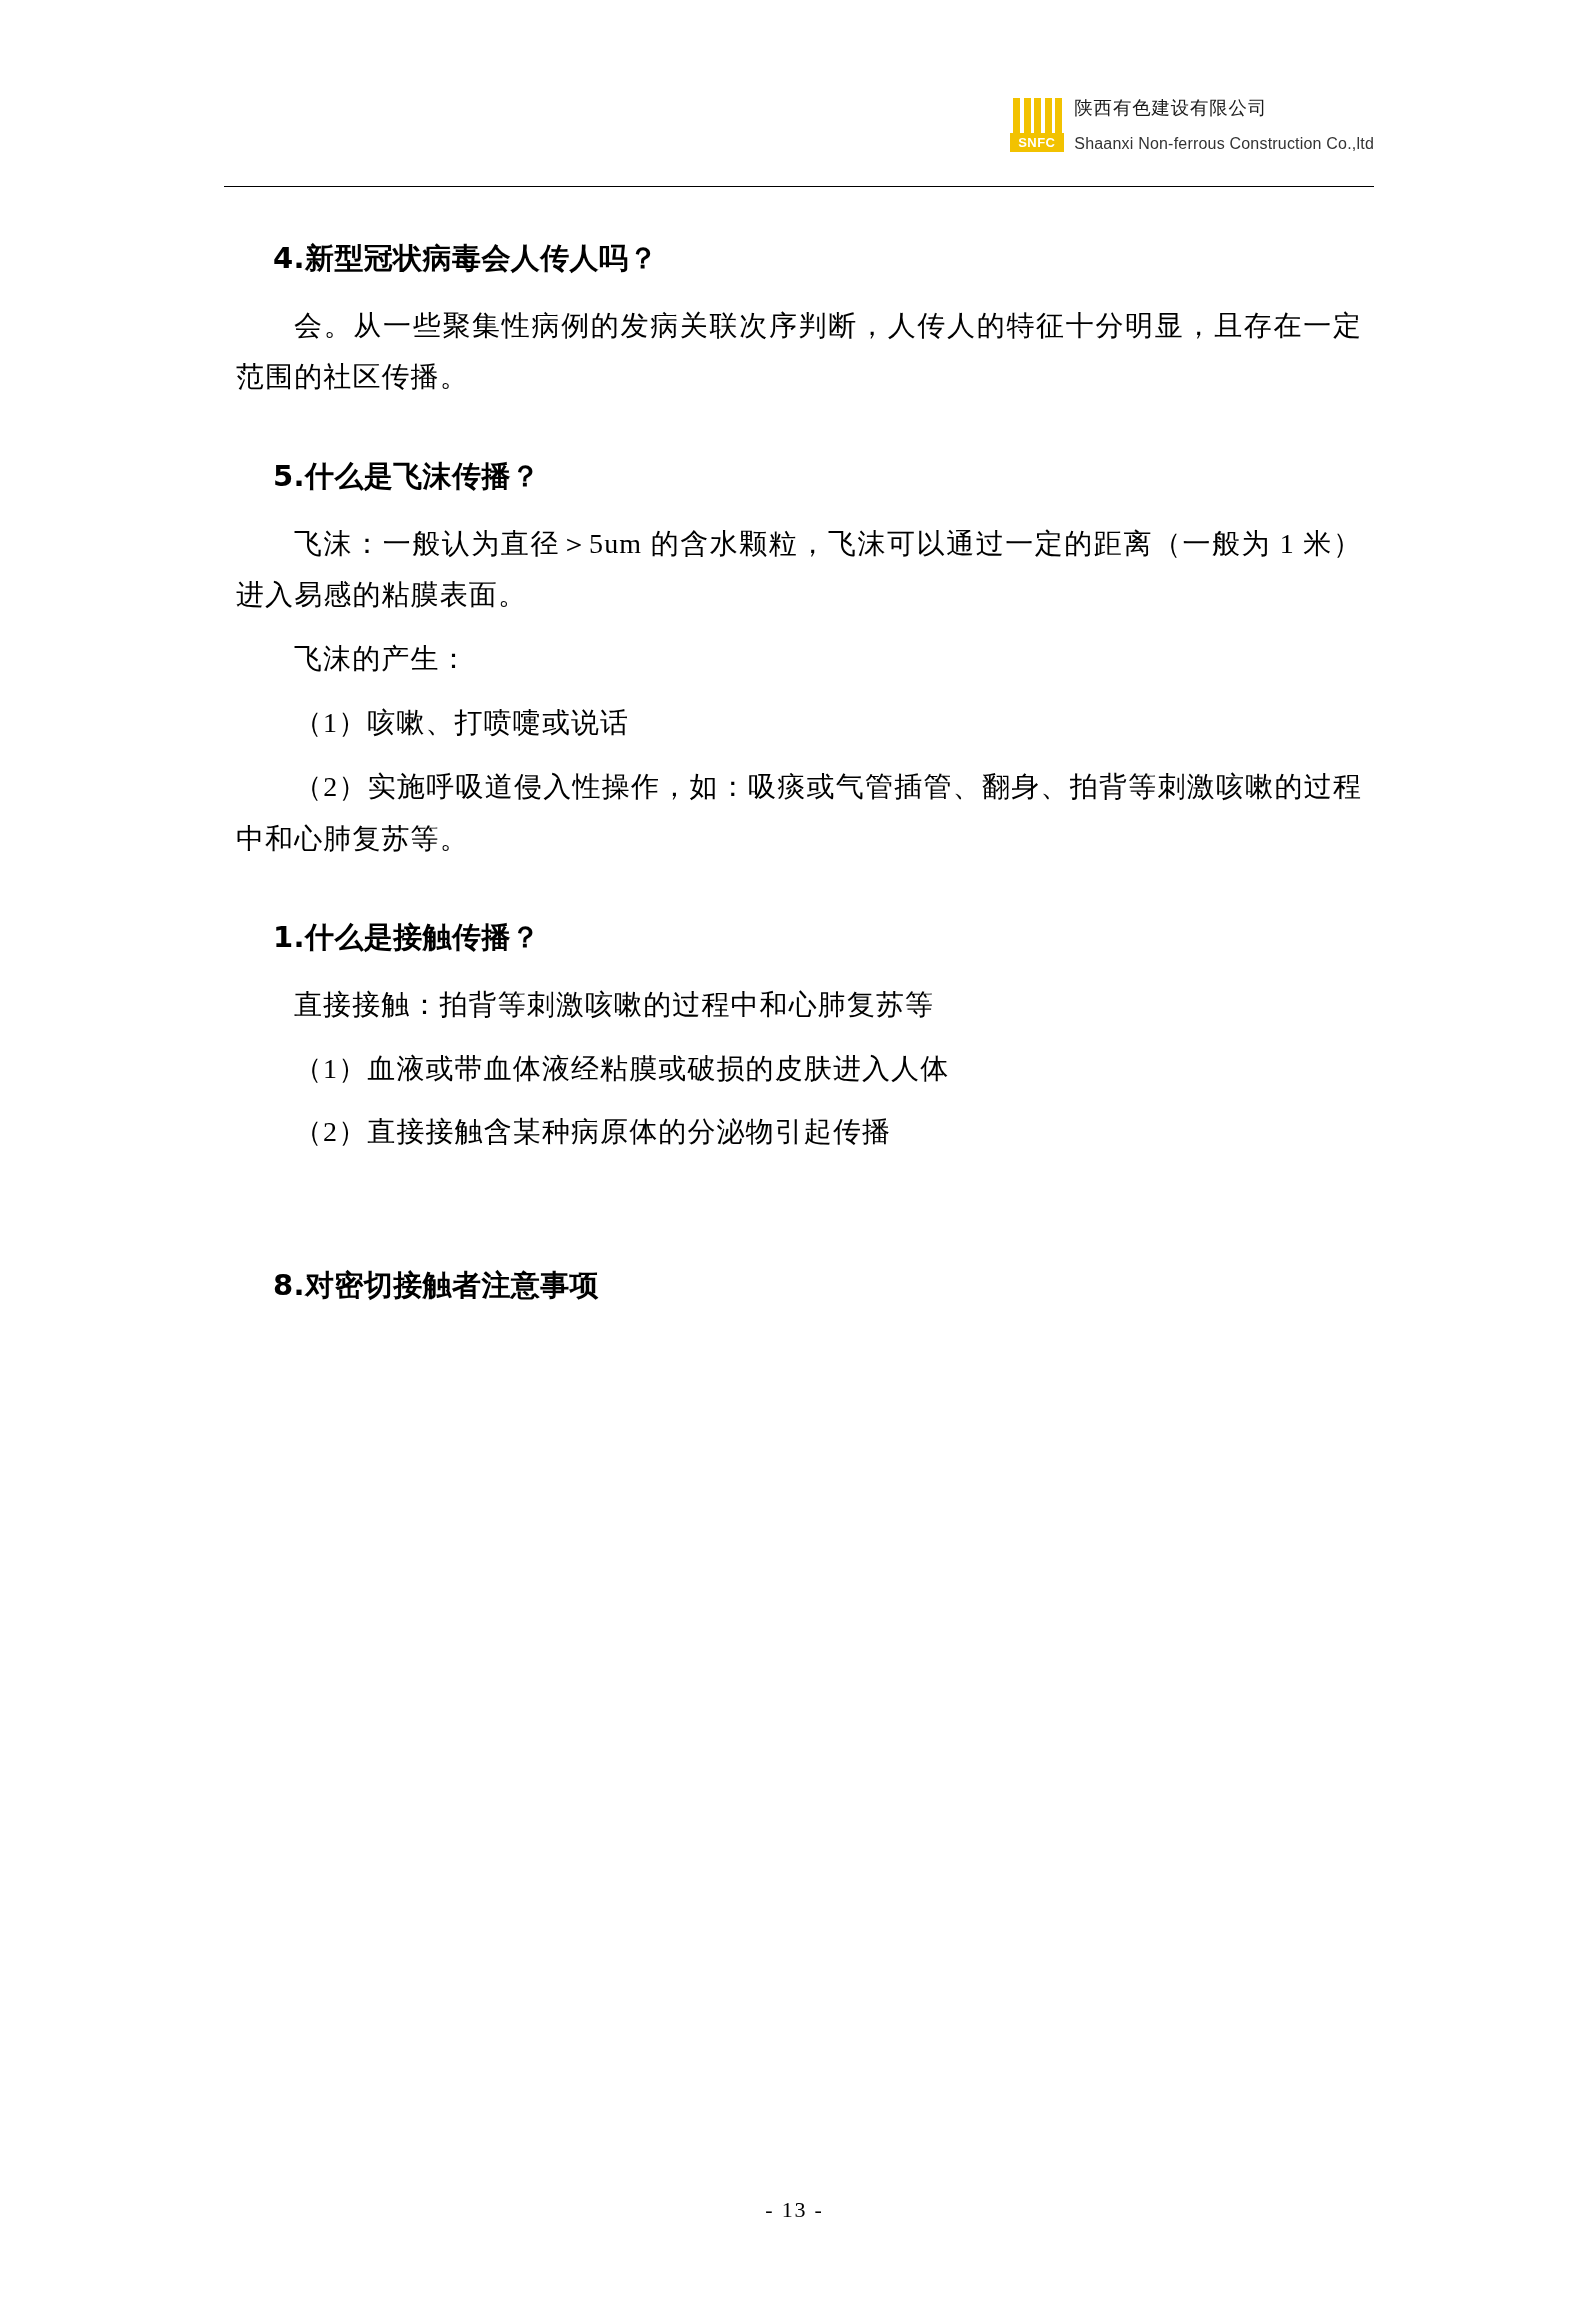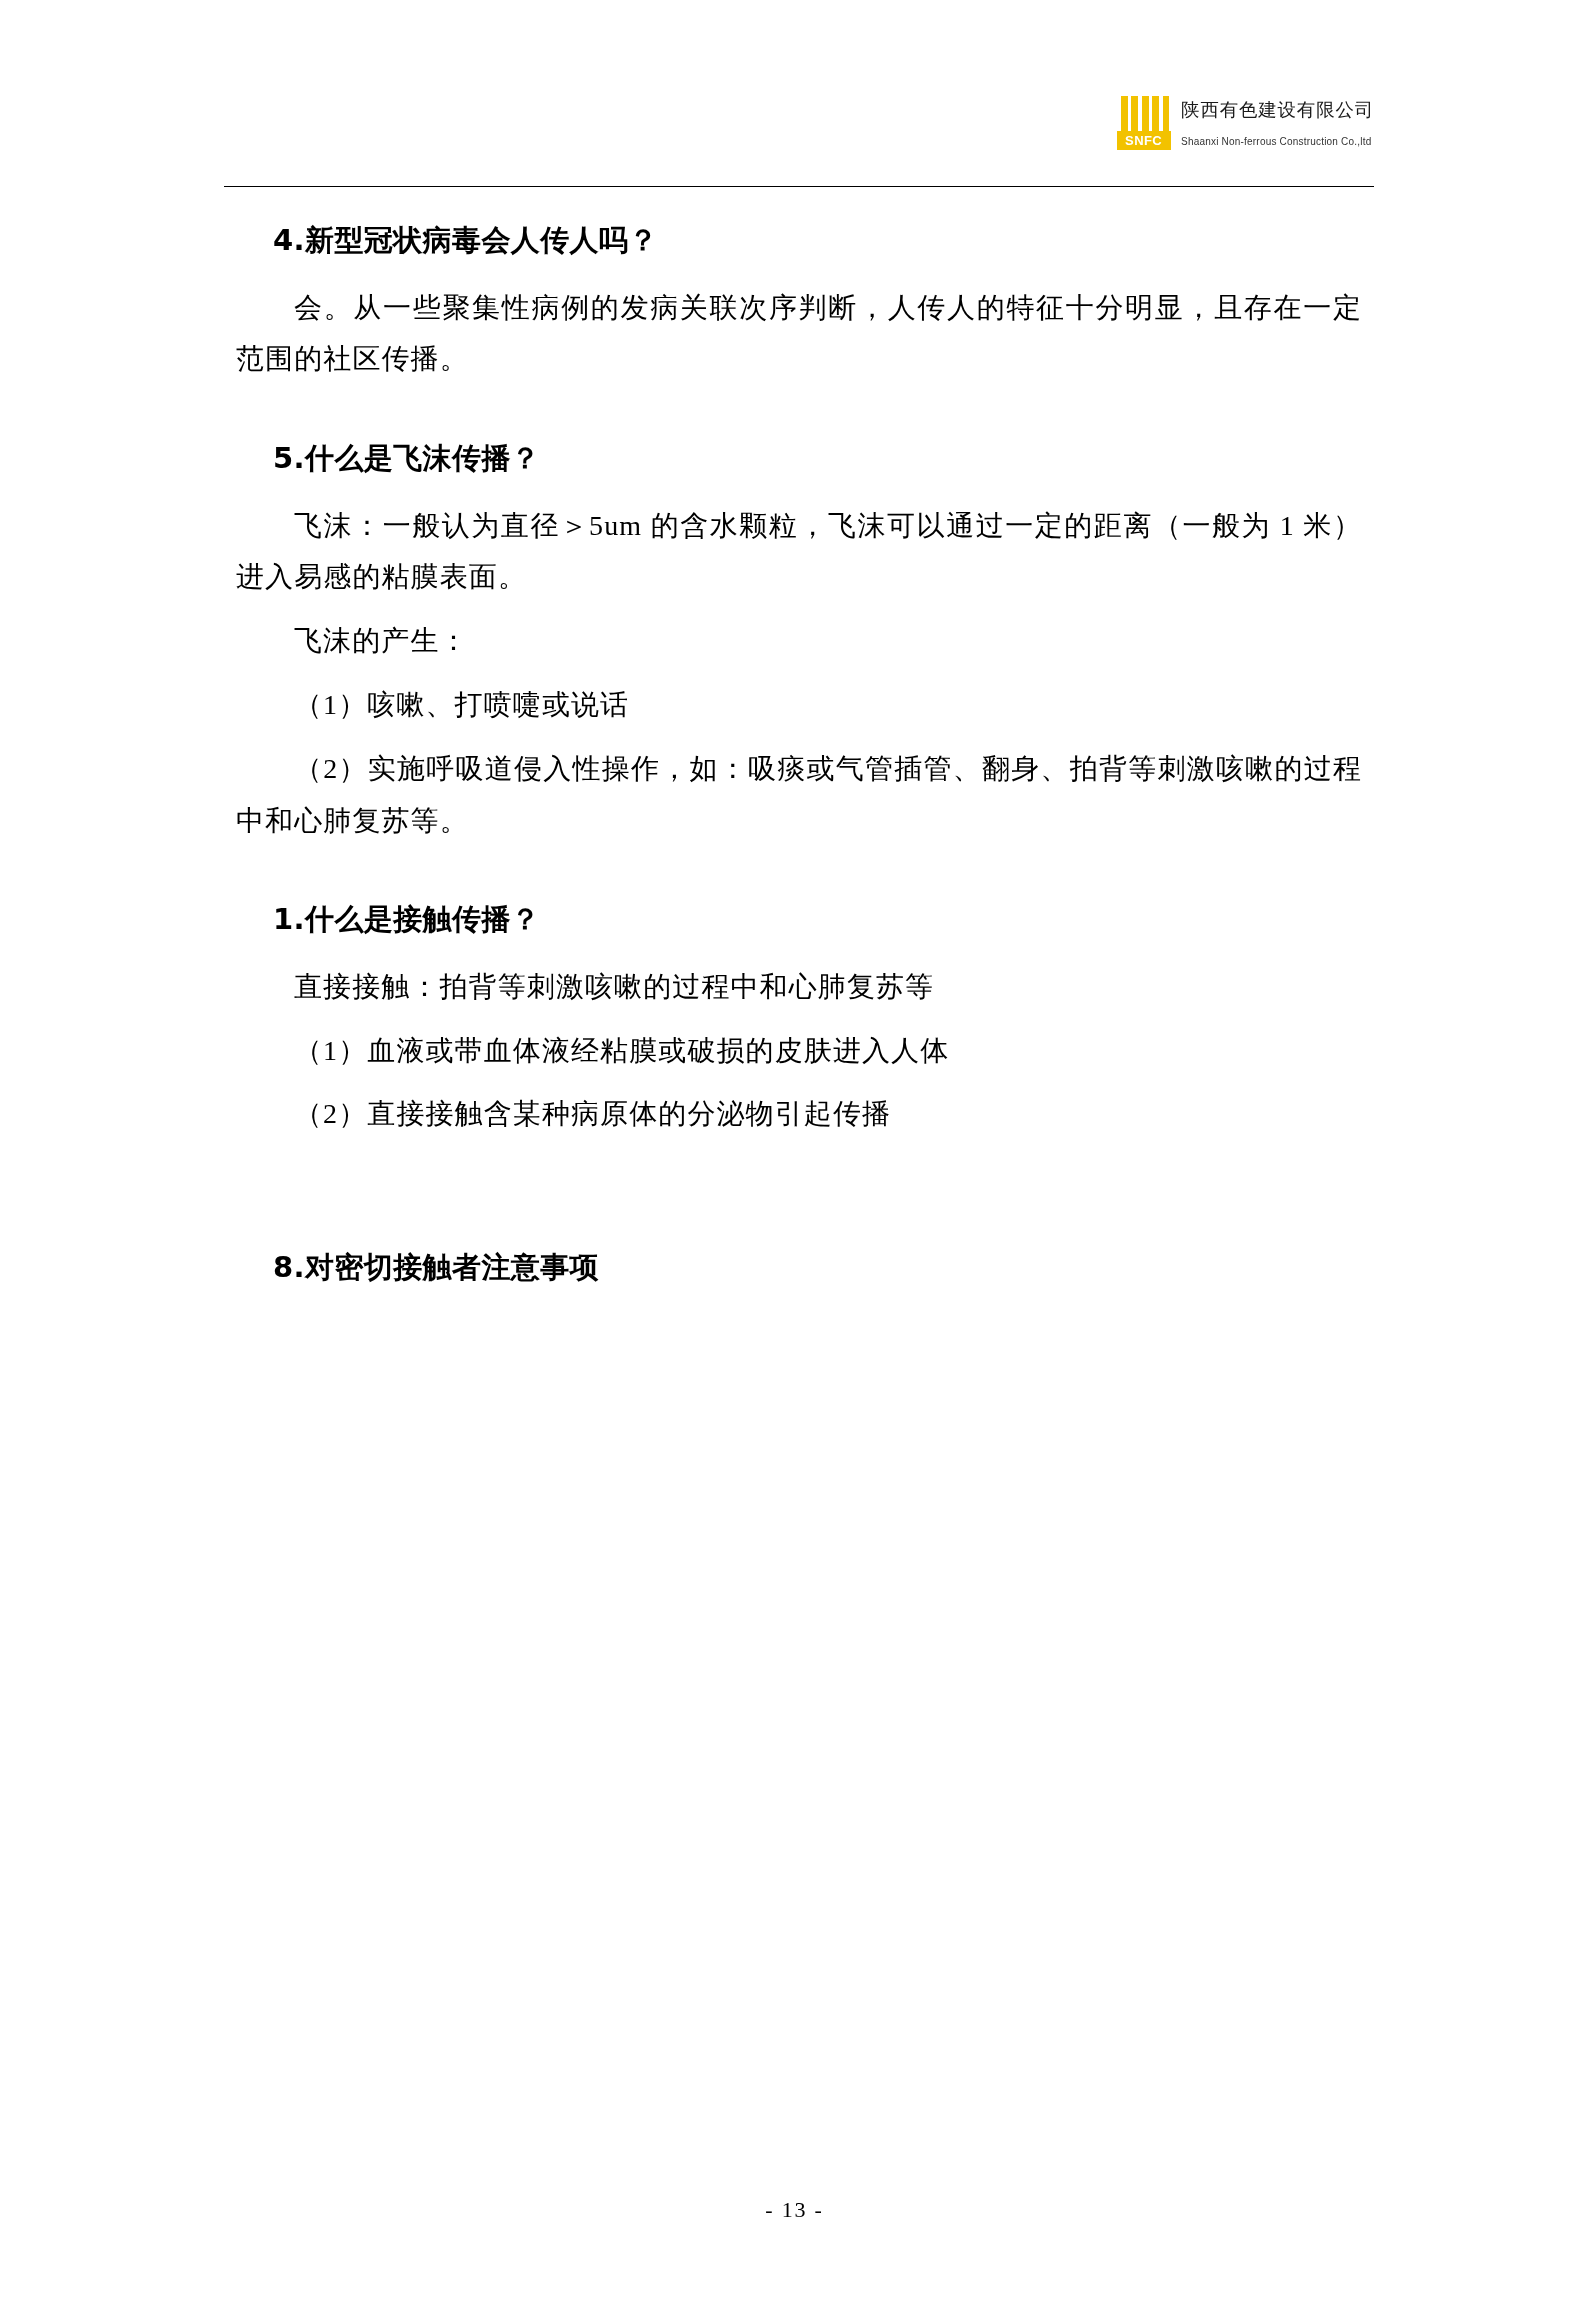--- a/index.html
+++ b/index.html
@@ -85,39 +85,39 @@
   }
   .logo-cn {
     font-family: "Liberation Sans", sans-serif;
     font-size: 18.4px;
     font-weight: normal;
     color: #1a1a1a;
     letter-spacing: 0.9px;
   }
   .logo-en {
     font-family: "Liberation Sans", sans-serif;
-    font-size: 10px;
+    font-size: 16px;
     color: #333333;
     letter-spacing: 0.2px;
     margin-top: 15px;
   }
   .header-rule {
     position: absolute;
     left: 224px;
     right: 215px;
     top: 186px;
     border-top: 1.8px solid #000000;
   }
 
   
   .content {
     position: absolute;
     left: 224px;
     right: 215px;
-    top: 219px;
+    top: 237px;
   }
   .heading {
     font-family: "DejaVu Sans", "Liberation Sans", sans-serif;
     font-weight: bold;
     font-size: 29px;
     line-height: 1.5;
     letter-spacing: 0.4px;
     margin: 0;
     padding: 0;
     text-indent: 49px;

